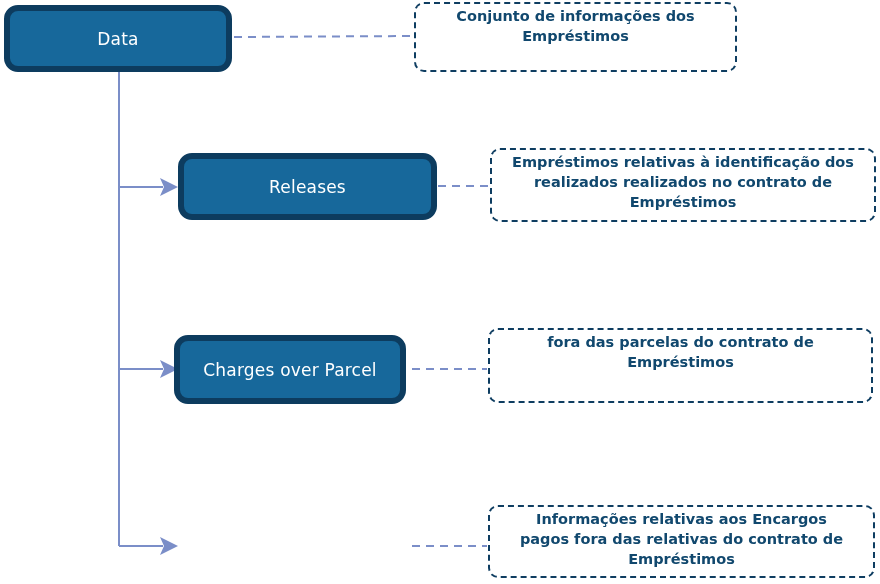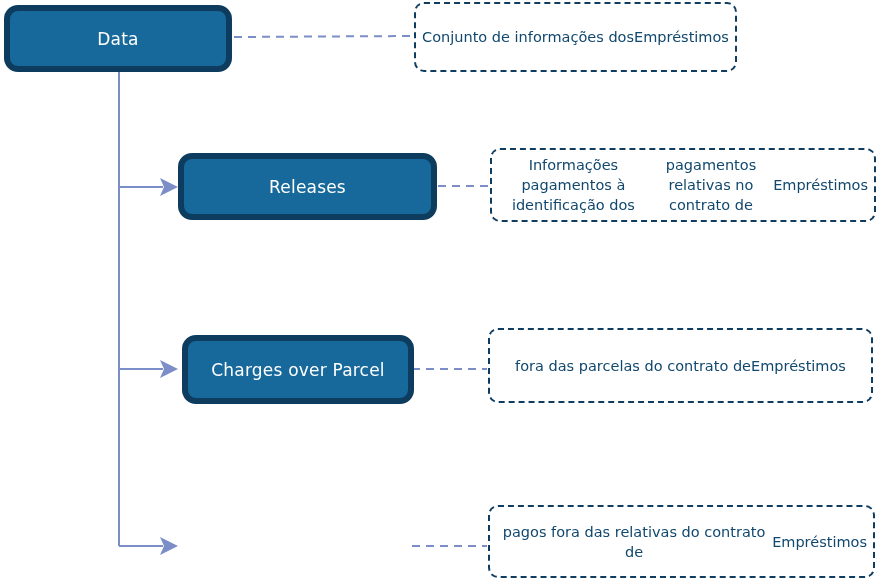--- a/index.html
+++ b/index.html
@@ -31,33 +31,34 @@
     border:6px solid var(--node-border);
     border-radius:14px;
     color:var(--node-text);
     display:flex;align-items:center;justify-content:center;
     font-size:17px;font-weight:500;letter-spacing:.2px;
     box-sizing:border-box;
     text-align:left;
   }
   .node-root{left:4px;top:5px;width:228px;height:67px;}
   .node-releases{left:178px;top:153px;width:259px;height:67px;}
-  .node-charges{left:182px;top:335px;width:232px;height:69px;}
+  .node-charges{left:174px;top:335px;width:232px;height:69px;}
   .node-taxes{left:178px;top:512px;width:232px;height:66px;}
   .annotation{
     position:absolute;
     border:2px dashed var(--annotation-border);
     border-radius:10px;
     color:var(--annotation-text);
     font-size:14.5px;line-height:20px;
-    display:flex;flex-direction:row;align-items:center;justify-content:center;
+    display:flex;flex-direction:column;align-items:center;
     text-align:center;
     box-sizing:border-box;
     padding:2px 6px;
     background:var(--canvas-bg);
+    font-weight:bold;
   }
   .annotation-root{left:414px;top:2px;width:323px;height:70px;}
   .annotation-releases{left:490px;top:148px;width:386px;height:74px;}
   .annotation-charges{left:488px;top:328px;width:385px;height:75px;}
   .annotation-taxes{left:488px;top:505px;width:387px;height:73px;}
 </style>
 </head>
 <body>
 
 <div class="canvas">
@@ -88,26 +89,27 @@
   </div>
   <div class="node node-charges">
     <span>Charges over Parcel</span>
   </div>
 
   <div class="annotation annotation-root">
     <div>Conjunto de informações dos</div>
     <div>Empréstimos</div>
   </div>
   <div class="annotation annotation-releases">
-    <div>Informações pagamentos à identificação dos</div>
-    <div>pagamentos relativas no contrato de</div>
+    <div>Empréstimos relativas à identificação dos</div>
+    <div>realizados realizados no contrato de</div>
     <div>Empréstimos</div>
   </div>
   <div class="annotation annotation-charges">
     <div>fora das parcelas do contrato de</div>
     <div>Empréstimos</div>
   </div>
   <div class="annotation annotation-taxes">
+    <div>Informações relativas aos Encargos</div>
     <div>pagos fora das relativas do contrato de</div>
     <div>Empréstimos</div>
   </div>
 
 </div>
 
 </body></html>

